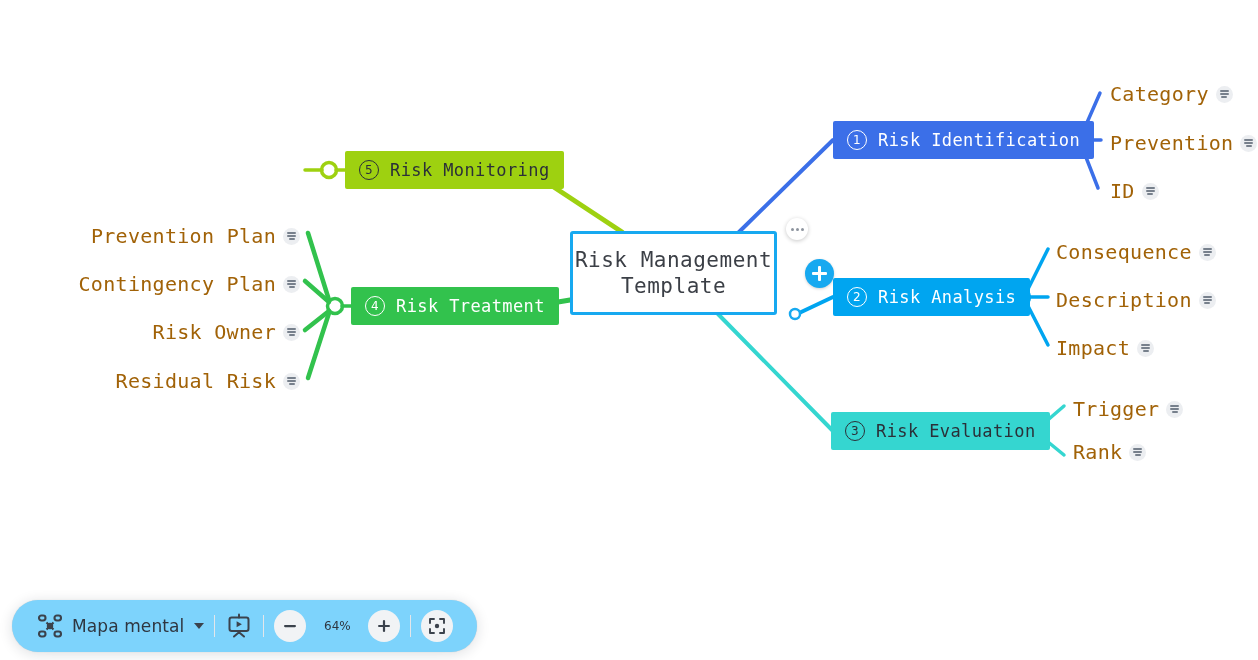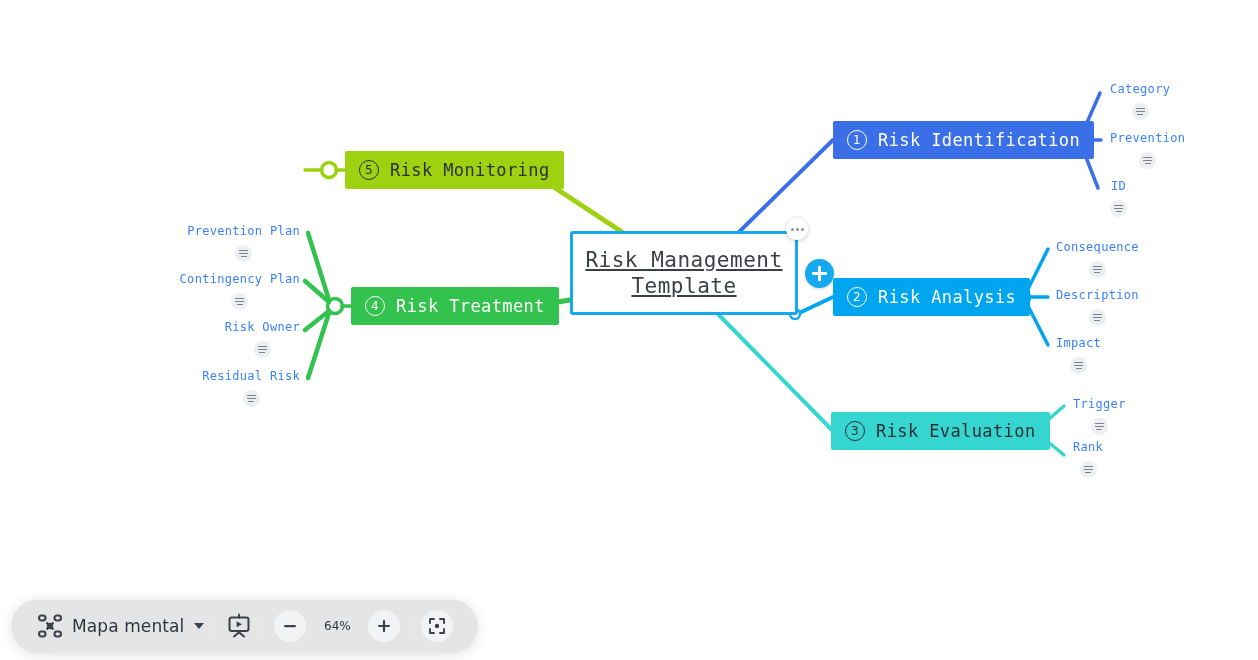--- a/index.html
+++ b/index.html
@@ -74,46 +74,45 @@
   .b-ident { background: #3b6fe8; color: #ffffff; }
   .b-anal  { background: #00a5f0; color: #ffffff; }
   .b-eval  { background: #35d6d0; color: #2b3038; }
   .b-treat { background: #32c24d; color: #ffffff; }
   .b-monit { background: #9ed110; color: #2b3038; }
 
   
   .leaf {
     position: absolute;
     display: flex; align-items: center; gap: 7px;
-    font-size: 12px;
-    color: #3b82f6;
+    font-size: 20px;
+    color: #a16207;
     letter-spacing: .3px;
     white-space: nowrap;
     font-family: "DejaVu Sans Mono", "Liberation Mono", monospace;
-    flex-direction: column;
   }
   .leaf.right { left: 0; }
   .leaf.leftal { justify-content: flex-end; right: 0; }
   .note-icon {
     width: 17px; height: 17px; border-radius: 50%;
     background: #eceef1;
     display: inline-flex; flex-direction: column;
     align-items: center; justify-content: center; gap: 1.6px;
     flex: 0 0 auto;
   }
   .note-icon i { display:block; height: 1.6px; background: #77808c; border-radius: 1px; }
   .note-icon i:nth-child(1){ width: 9px; }
   .note-icon i:nth-child(2){ width: 9px; }
   .note-icon i:nth-child(3){ width: 6px; }
 
   
   .toolbar {
     position: absolute; left: 12px; bottom: 8px;
     height: 52px;
-    background: #e5e5e5;
+    background: #7dd3fc;
     border-radius: 26px;
     box-shadow: 0 2px 14px rgba(20,28,45,.14), 0 0 1px rgba(20,28,45,.18);
     display: flex; align-items: center;
     padding: 0 14px;
     gap: 0;
     font-family: "DejaVu Sans", "Liberation Sans", sans-serif;
   }
   .tb-group { display: flex; align-items: center; gap: 8px; padding: 0 10px; }
   .tb-sep { width: 1px; height: 22px; background: #e3e6ea; }
   .tb-label { font-size: 17px; color: #2f3640; letter-spacing: .1px; }
@@ -170,21 +169,21 @@
     <path d="M 329 300 L 308 233" stroke="#32c24d" stroke-width="4.5" stroke-linecap="round" fill="none"></path>
     <path d="M 329 302 L 305 281" stroke="#32c24d" stroke-width="4.5" stroke-linecap="round" fill="none"></path>
     <path d="M 329 311 L 305 330" stroke="#32c24d" stroke-width="4.5" stroke-linecap="round" fill="none"></path>
     <path d="M 329 313 L 308 378" stroke="#32c24d" stroke-width="4.5" stroke-linecap="round" fill="none"></path>
 
     <circle cx="329" cy="170" r="7.5" fill="#ffffff" stroke="#9ed110" stroke-width="3.5"></circle>
     <path d="M 336 170 L 345 170" stroke="#9ed110" stroke-width="3.5" stroke-linecap="round"></path>
     <path d="M 305 170 L 322 170" stroke="#9ed110" stroke-width="3.5" stroke-linecap="round"></path>
   </svg>
 
-  <div class="node central" style="left:570px; top:231px; width:228px; height:84px;text-decoration:underline;">
+  <div class="node central" style="left:570px; top:231px; width:207px; height:84px;">
     <div>
       <span class="ctext">Risk Management</span>
       <span class="ctext">Template</span>
     </div>
   </div>
   <div class="dots-badge" style="left:786px; top:218px;">
     <i></i>
       <i></i>
       <i></i>
   </div>

